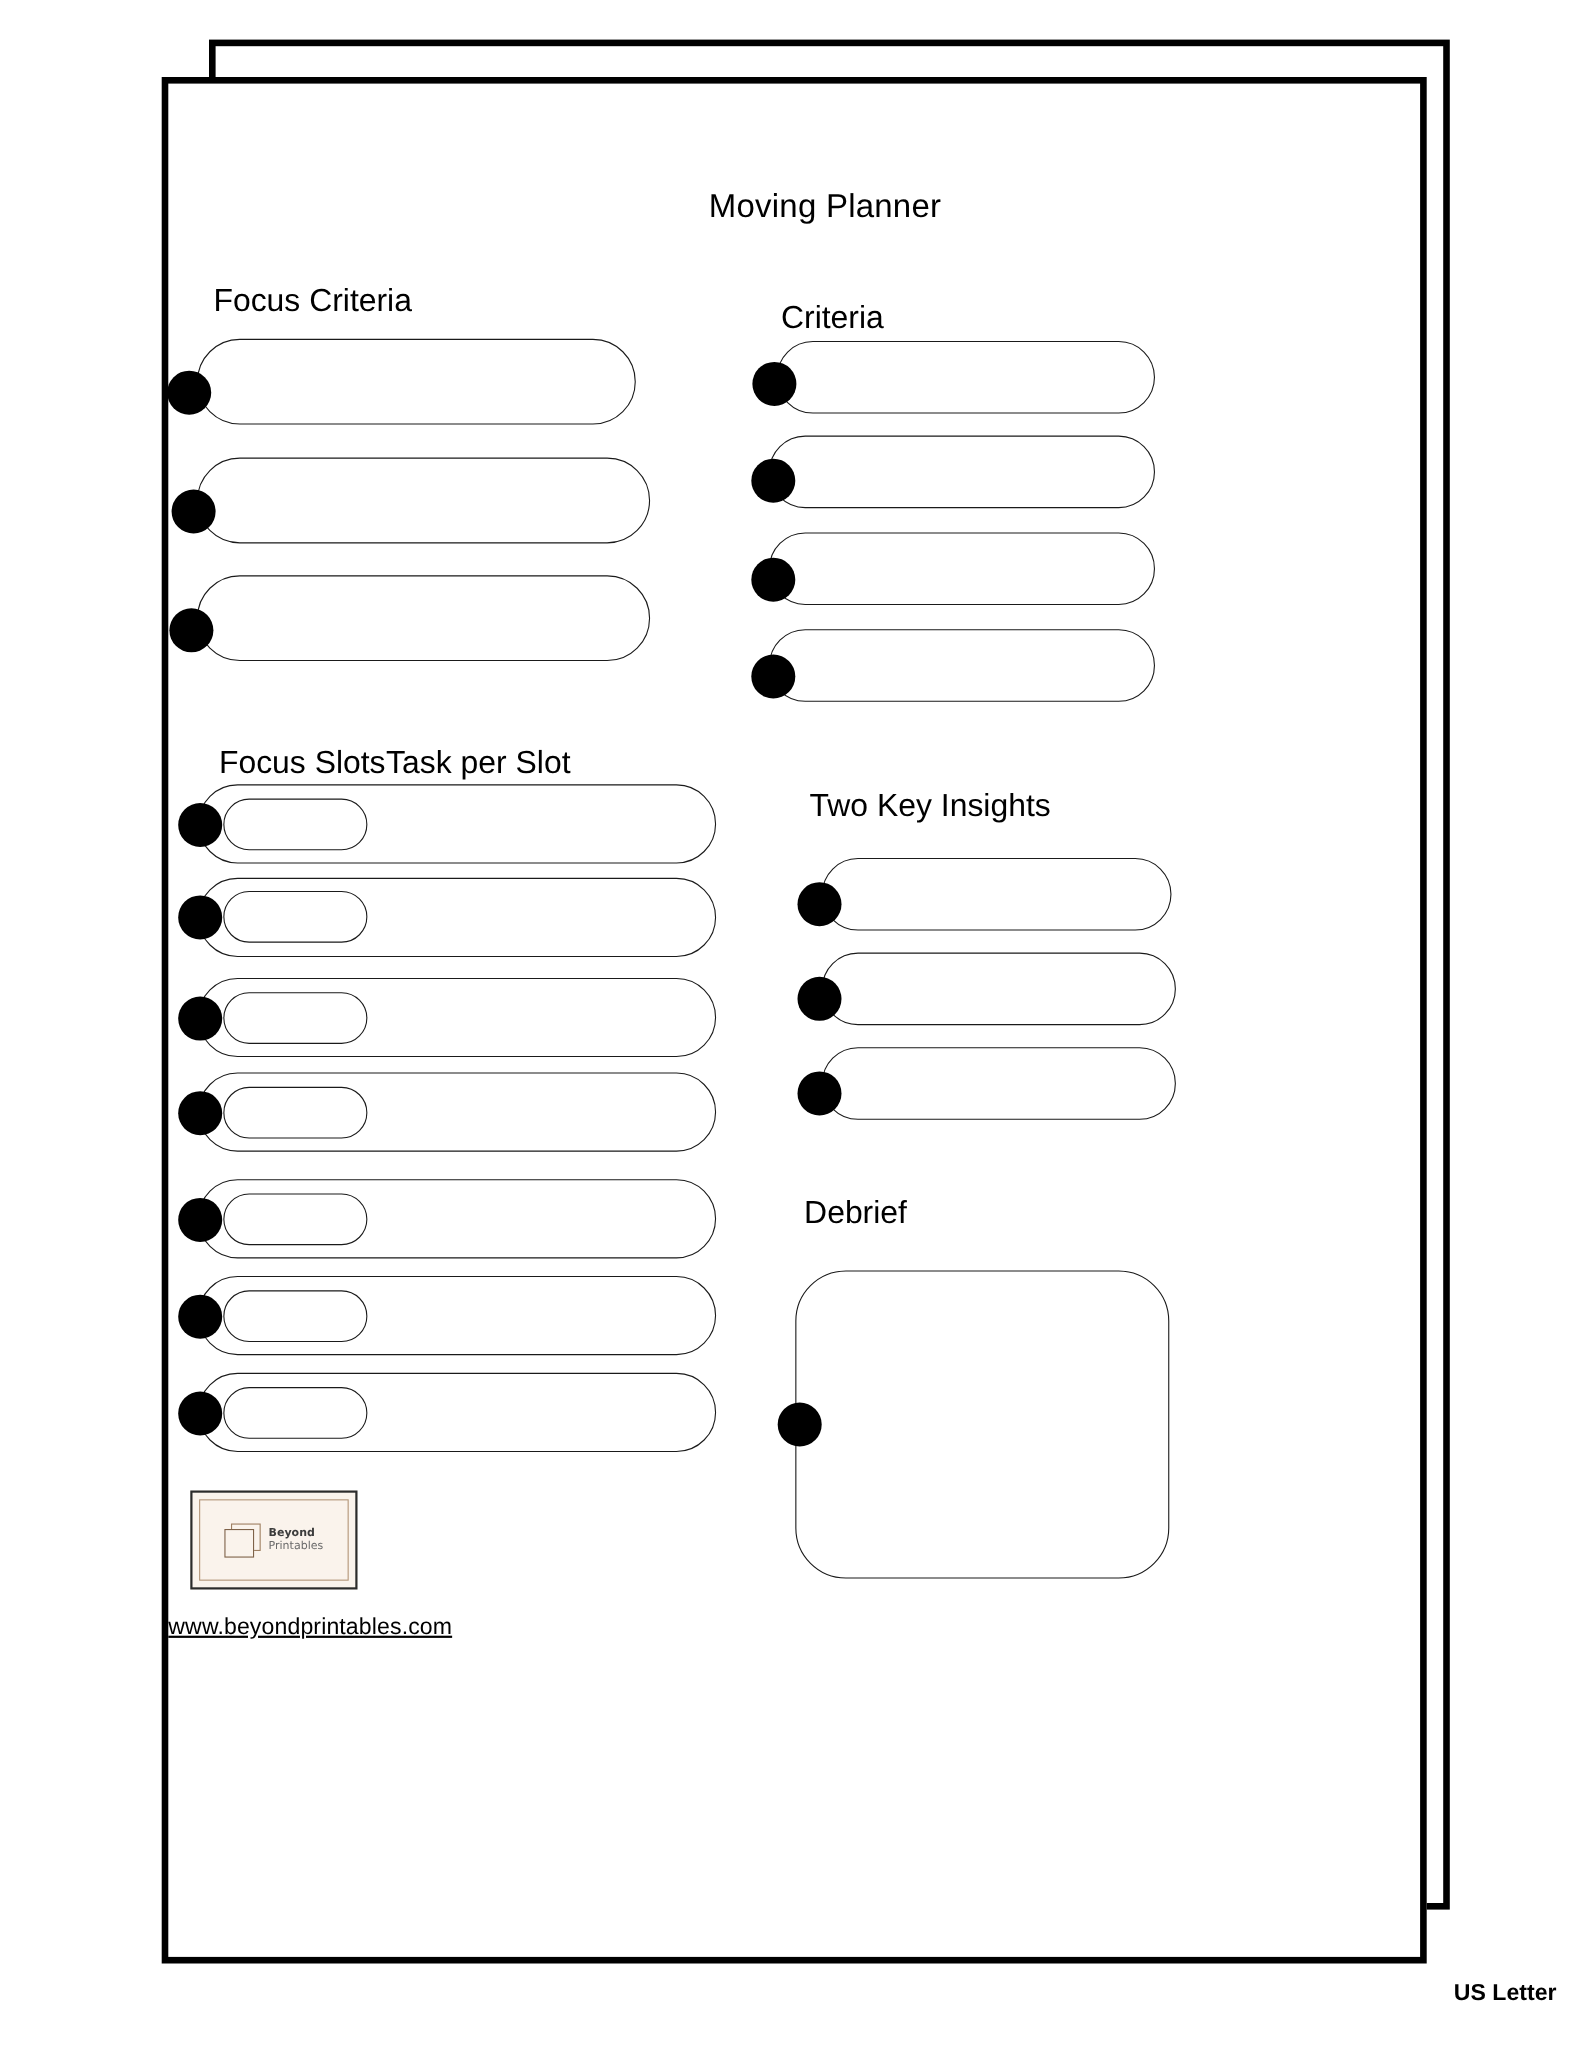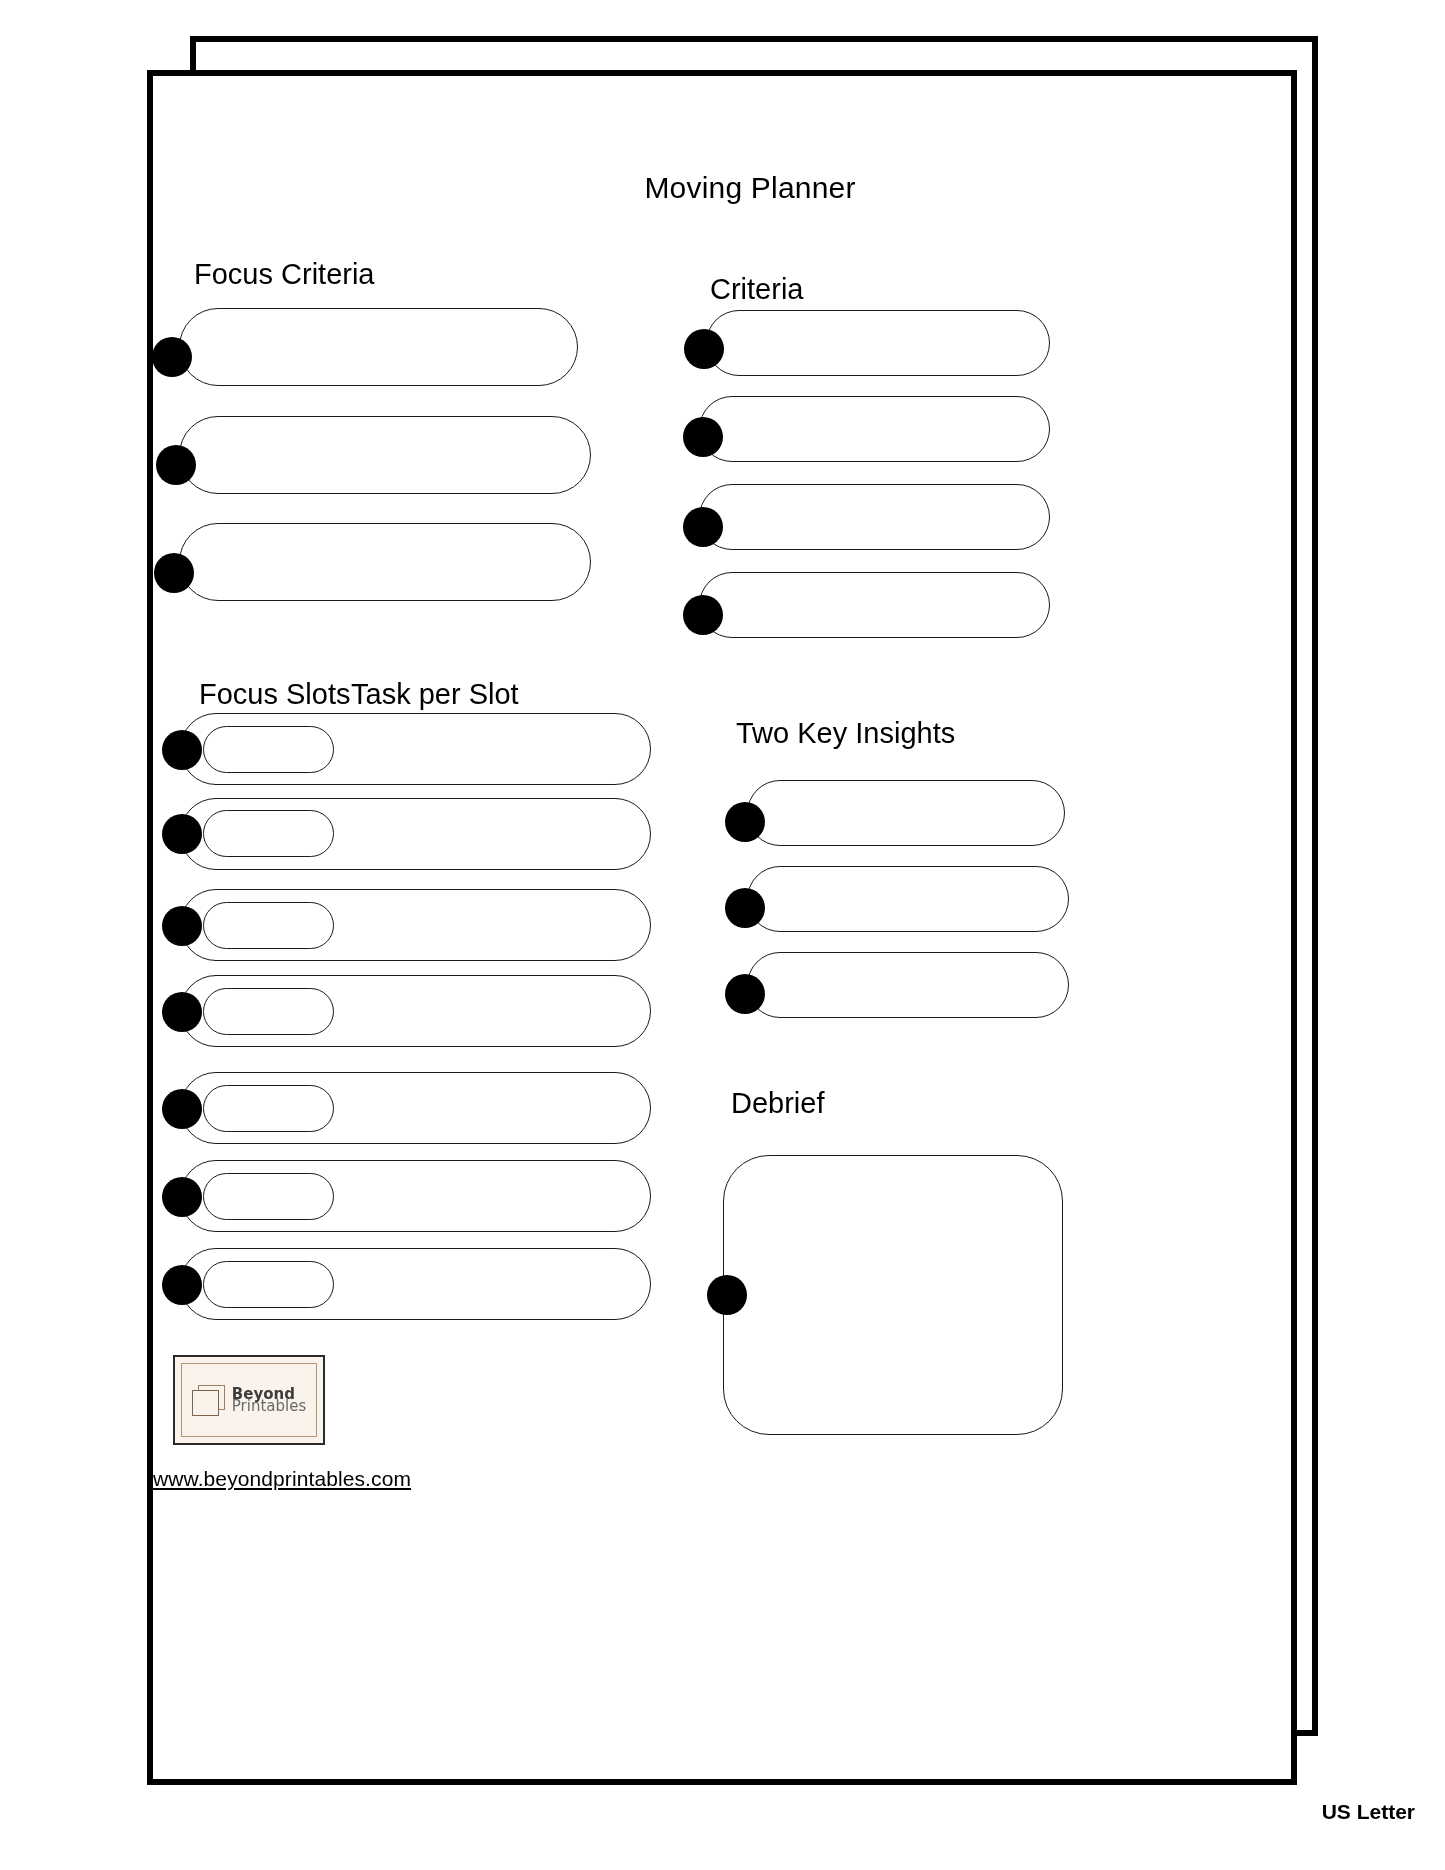--- a/index.html
+++ b/index.html
@@ -119,21 +119,21 @@
   #logo-mark { width: 33px; height: 31px; position: relative; flex: none; }
   #logo-mark .sq-b {
     position: absolute; left: 6px; top: 0; width: 25px; height: 23px;
     border: 1.6px solid #9e7f62; background: #faf3ec;
   }
   #logo-mark .sq-f {
     position: absolute; left: 0; top: 5px; width: 25px; height: 24px;
     border: 1.8px solid #7e6249; background: #faf3ec;
   }
   #logo-text {
-    font-size: 15px;
+    font-size: 10px;
     line-height: 12.5px;
     color: #4a4a4a;
     font-family: "DejaVu Sans", sans-serif;
   }
   #logo-text .l1 { font-weight: bold; color: #3d3d3d; display: block; }
   #logo-text .l2 { display: block; color: #6a6a6a; }
 
   #site-url {
     position: absolute;
     left: 0;

